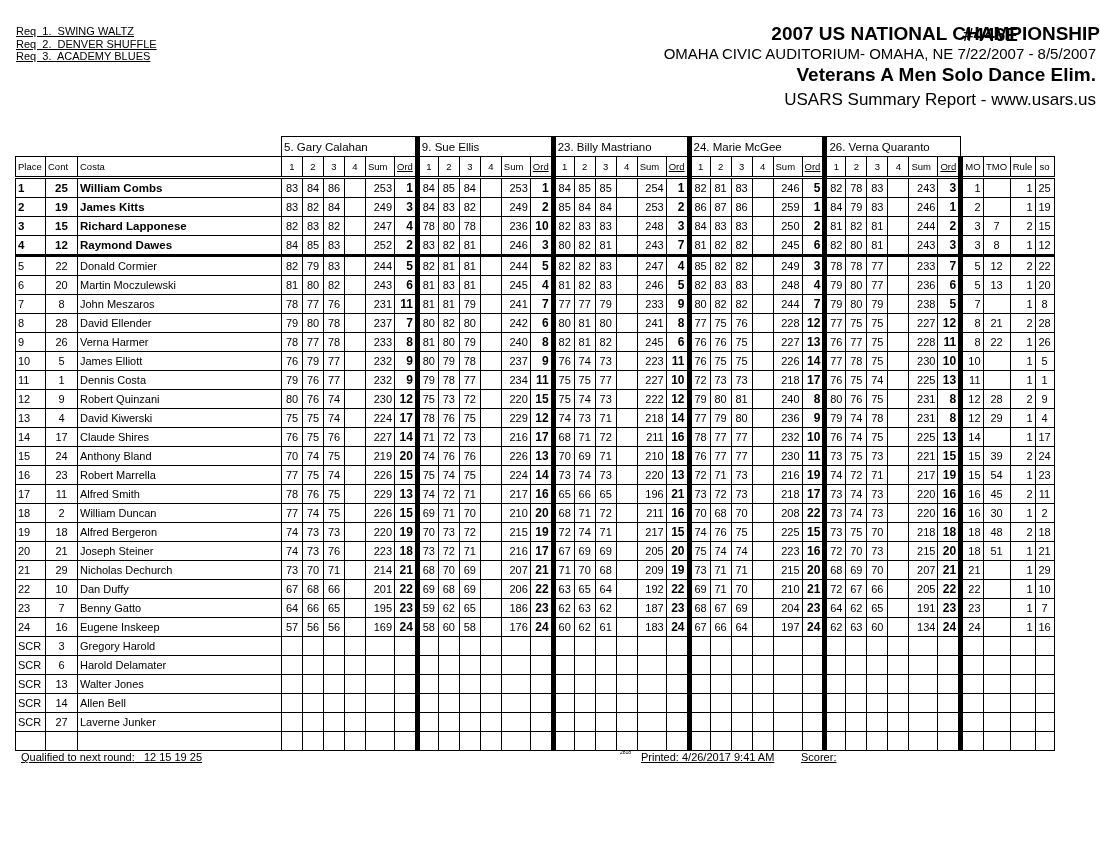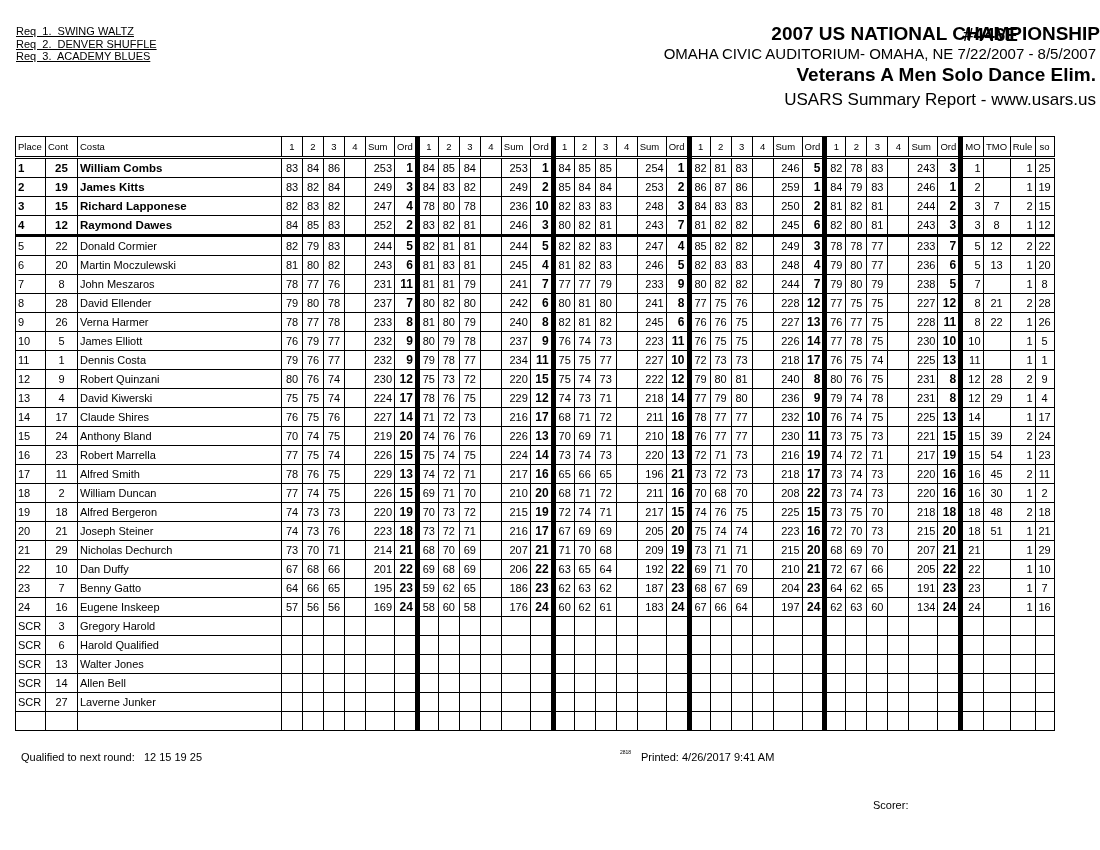--- a/index.html
+++ b/index.html
@@ -17,26 +17,26 @@
   table.grid td { border:1px solid #000; padding:0 2px; height:18px; white-space:nowrap; overflow:hidden; }
   table.grid tr.judges td { height:19px; font-size:11.5px; }
   table.grid tr.judges td.blank { border:none; }
   table.grid tr.colhdr td { height:19px; font-size:9.5px; border-bottom:3px double #000; }
   table.grid tr.row td { height:18px; }
   table.grid tr.bold td.place, table.grid tr.bold td.cont, table.grid tr.bold td.name { font-weight:bold; font-size:11.5px; }
   table.grid tr.cutline td { border-bottom:3px solid #000; }
   td.num { text-align:center; }
   td.sum { text-align:right; }
   td.ord { text-align:right; font-weight:bold; font-size:12px; border-right:5px solid #000 !important; }
-  td.ordh { border-right:5px solid #000 !important; }
+  td.ordh { border-right:5px solid #000 !important;text-decoration:underline; }
   td.sepL { border-left:5px solid #000 !important; }
   td.cont { text-align:center; }
   td.mo, td.rule { text-align:right; }
   td.tmo, td.so { text-align:center; }
-  .footer { position:absolute; top:751px; font-size:11px; }
+  .footer { position:absolute; top:751px; font-size:11px;text-decoration:underline; }
   .tiny { position:absolute; left:620px; top:749px; font-size:5px; }
 </style>
 </head>
 <body>
 
 <div class="req">
   <div>Req  1.  SWING WALTZ</div>
   <div>Req  2.  DENVER SHUFFLE</div>
   <div>Req  3.  ACADEMY BLUES</div>
 </div>
@@ -81,20 +81,29 @@
       <col style="width: 21px;">
       <col style="width: 21px;">
       <col style="width: 29px;">
       <col style="width: 20px;">
       <col style="width: 20px;">
       <col style="width: 27px;">
       <col style="width: 25px;">
       <col style="width: 19px;">
     </colgroup>
   <tbody id="tbody">
+      <tr class="judges">
+        <td class="blank" colspan="3"></td>
+        <td colspan="6">5.  Gary Calahan</td>
+        <td class="sepL" colspan="6">9.  Sue Ellis</td>
+        <td class="sepL" colspan="6">23.  Billy Mastriano</td>
+        <td class="sepL" colspan="6">24.  Marie McGee</td>
+        <td class="sepL" colspan="6">26.  Verna Quaranto</td>
+        <td class="blank" colspan="4"></td>
+      </tr>
       <tr class="colhdr">
         <td>Place</td>
         <td>Cont</td>
         <td>Costa</td>
         <td class="num">1</td>
         <td class="num">2</td>
         <td class="num">3</td>
         <td class="num">4</td>
         <td>Sum</td>
         <td class="ordh">Ord</td>
@@ -1098,21 +1107,21 @@
         <td class="sum"></td>
         <td class="ord"></td>
         <td class="mo"></td>
         <td class="tmo"></td>
         <td class="rule"></td>
         <td class="so"></td>
       </tr>
       <tr class="row">
         <td class="place">SCR</td>
         <td class="cont">6</td>
-        <td class="name">Harold Qualified</td>
+        <td class="name">Harold Delamater</td>
         <td class="num"></td>
         <td class="num"></td>
         <td class="num"></td>
         <td class="num"></td>
         <td class="sum"></td>
         <td class="ord"></td>
         <td class="num sepL"></td>
         <td class="num"></td>
         <td class="num"></td>
         <td class="num"></td>
@@ -1299,13 +1308,13 @@
       </tr>
     </tbody>
 </table>
 
 <div class="footer" style="left:21px;">
   <span>Qualified to next round:</span>&nbsp;&nbsp;
   <span>12 15 19 25</span>
 </div>
 <div class="tiny">2818</div>
 <div class="footer" style="left:641px;">Printed:  4/26/2017  9:41 AM</div>
-<div class="footer" style="left:873px;margin-top:48px;">Scorer:</div>
+<div class="footer" style="left:801px;">Scorer:</div>
 
 </body></html>

